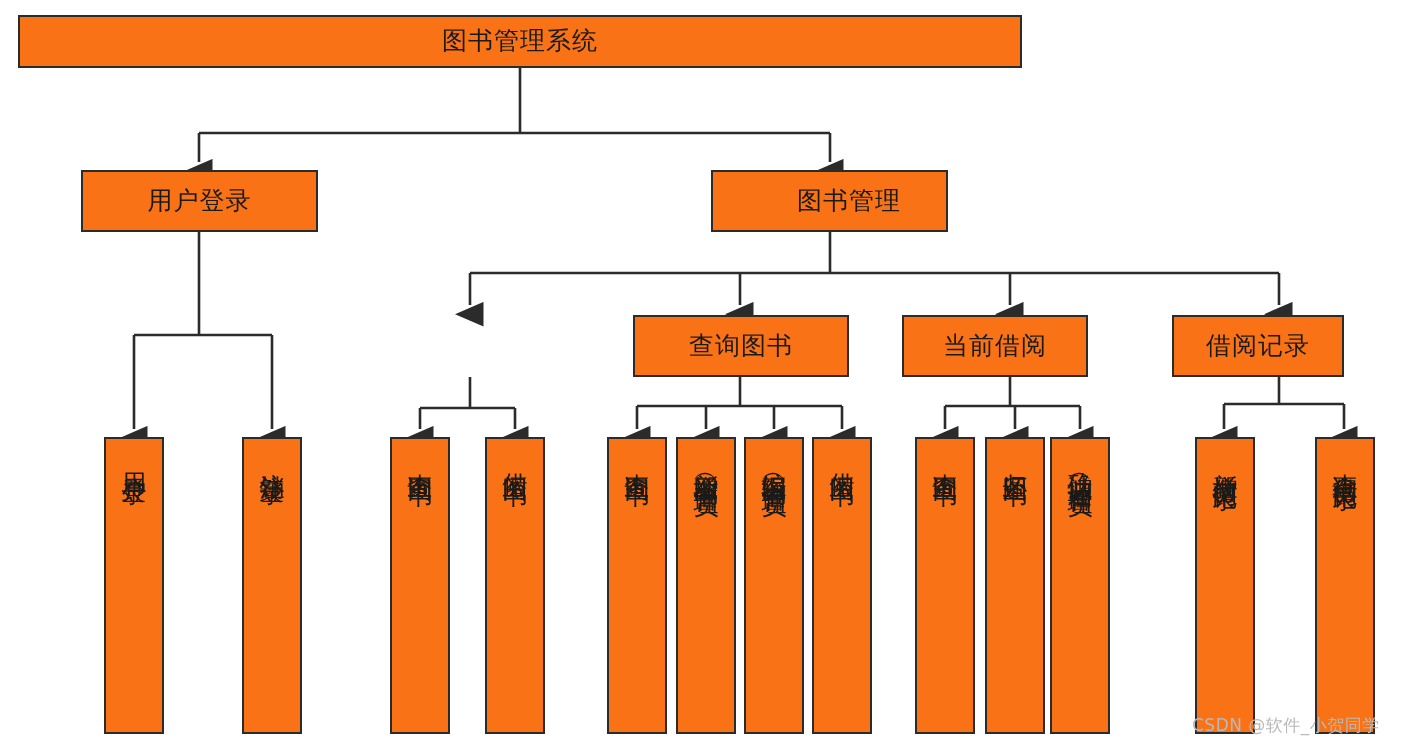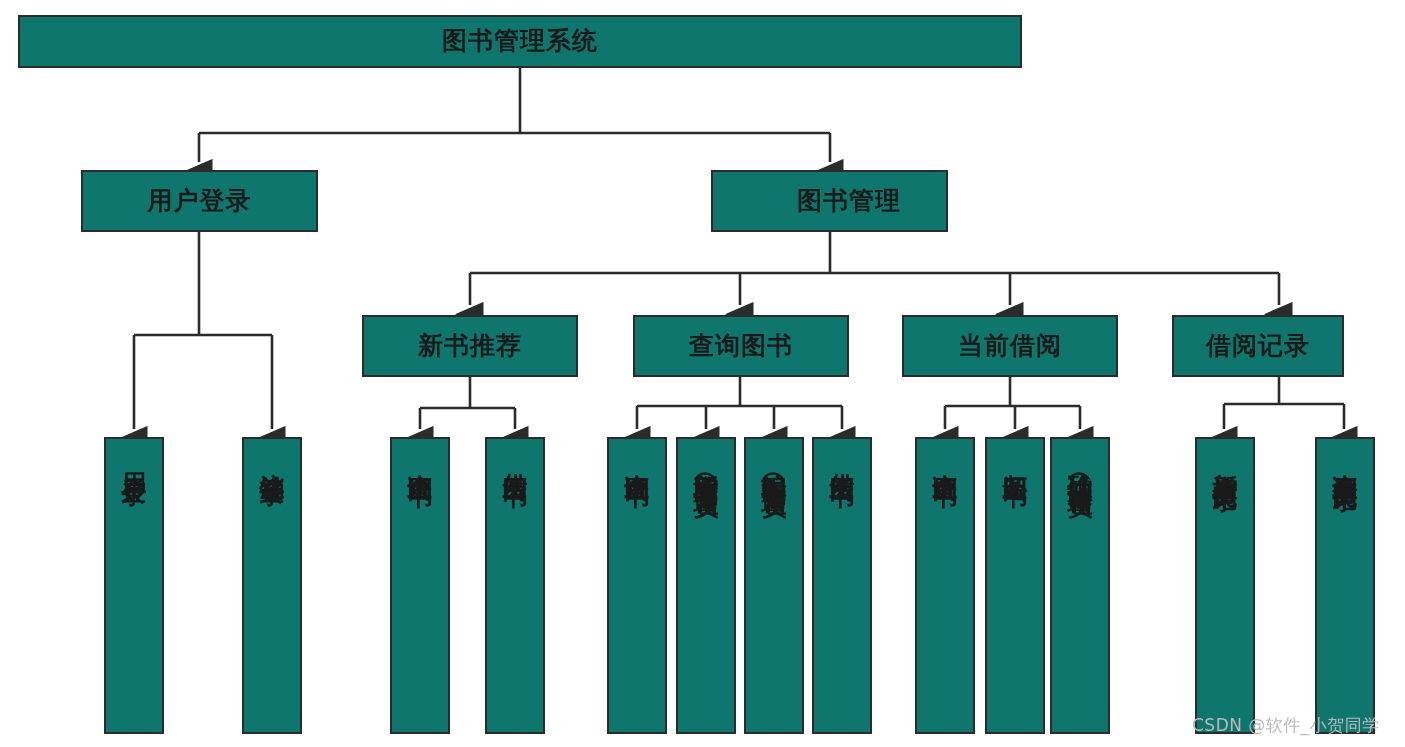--- a/index.html
+++ b/index.html
@@ -22,26 +22,25 @@
     left: 0;
     top: 0;
     width: 1405px;
     height: 747px;
     pointer-events: none;
   }
   .node {
     position: absolute;
     box-sizing: border-box;
     border: 2px solid #2b2b2b;
-    background: #0f766e;
+    background: #f97316;
     display: flex;
     align-items: center;
     justify-content: center;
     color: #1a1a1a;
-    font-weight: bold;
   }
   .node-label {
     display: block;
     text-align: center;
     line-height: 1.05;
     white-space: nowrap;
   }
   
   .node.horiz .node-label {
     font-size: 25px;
@@ -134,29 +133,26 @@
   </div>
 
   <div class="node horiz" style="left:81px; top:170px; width:237px; height:62px;">
     <span class="node-label">用户登录</span>
   </div>
 
   <div class="node horiz" style="left:711px; top:170px; width:237px; height:62px;padding-left:39px;">
     <span class="node-label">图书管理</span>
   </div>
 
-  <div class="node horiz" style="left:362px; top:315px; width:216px; height:62px;">
-    <span class="node-label">新书推荐</span>
-  </div>
 
   <div class="node horiz" style="left:633px; top:315px; width:216px; height:62px;">
     <span class="node-label">查询图书</span>
   </div>
 
-  <div class="node horiz" style="left:902px; top:315px; width:216px; height:62px;">
+  <div class="node horiz" style="left:902px; top:315px; width:186px; height:62px;">
     <span class="node-label">当前借阅</span>
   </div>
 
   <div class="node horiz" style="left:1172px; top:315px; width:172px; height:62px;">
     <span class="node-label">借阅记录</span>
   </div>
 
   <div class="node vert" style="left:104px; top:437px; width:60px; height:297px;">
     <span class="node-label">用户登录</span>
   </div>

